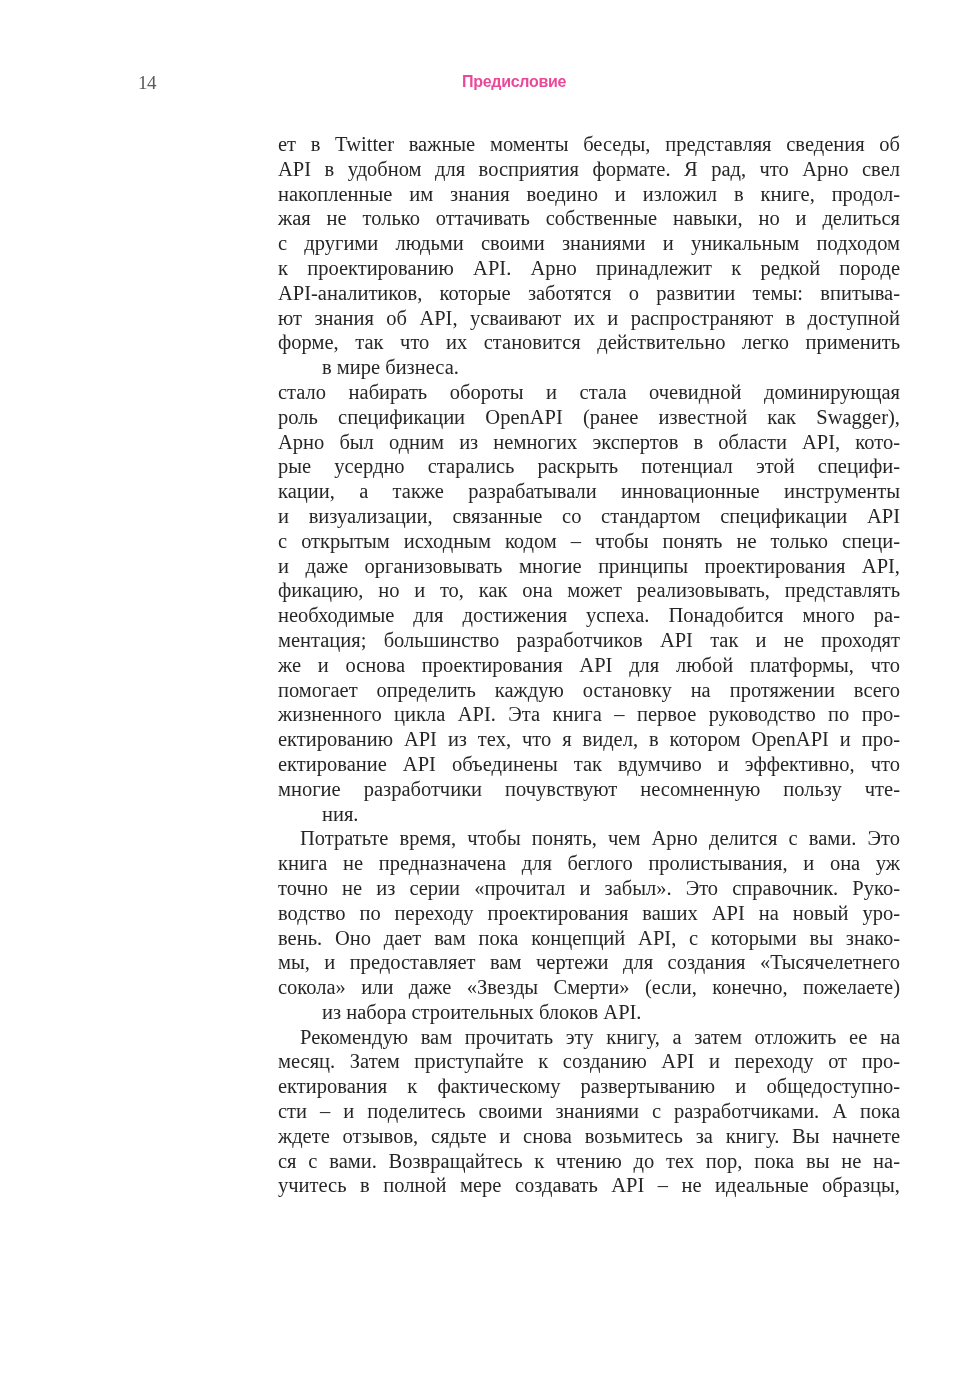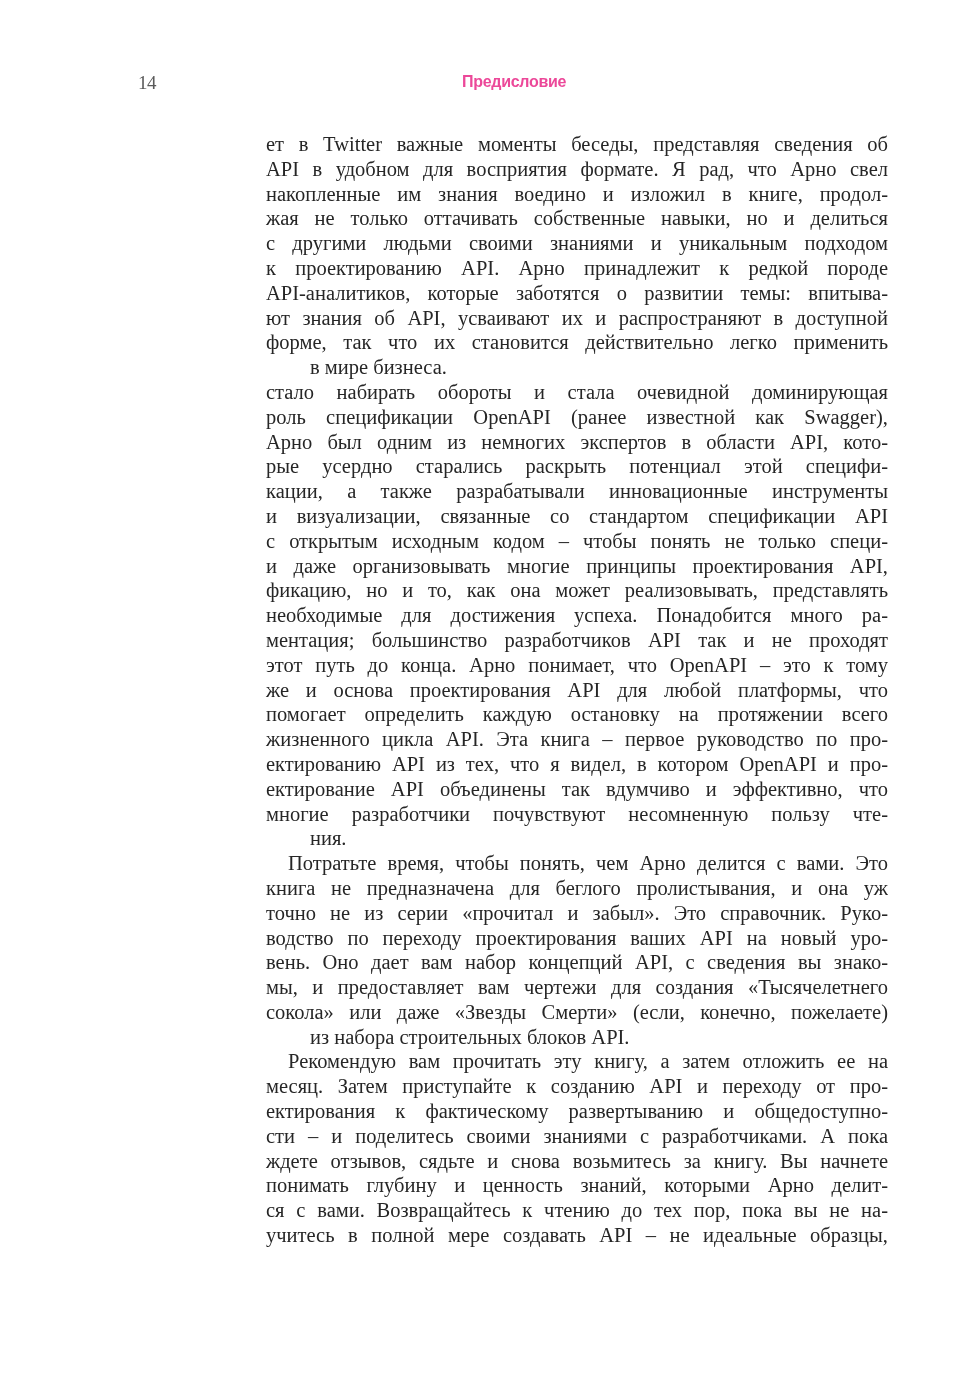--- a/index.html
+++ b/index.html
@@ -38,21 +38,21 @@
       left: 462px;
       top: 1px;
       font-family: "Liberation Sans", "DejaVu Sans", sans-serif;
       font-size: 16px;
       font-weight: bold;
       color: #ec4899;
       letter-spacing: -0.3px;
     }
     .text-block {
       position: absolute;
-      left: 266px;
+      left: 278px;
       top: 132px;
       width: 622px;
     }
     .line {
       display: block;
       height: 24.8px;
       line-height: 24.8px;
       font-size: 20.5px;
       white-space: nowrap;
       text-align: justify;
@@ -93,42 +93,40 @@
       <span class="line">роль спецификации OpenAPI (ранее известной как Swagger),</span>
       <span class="line">Арно был одним из немногих экспертов в области API, кото-</span>
       <span class="line">рые усердно старались раскрыть потенциал этой специфи-</span>
       <span class="line">кации, а также разрабатывали инновационные инструменты</span>
       <span class="line">и визуализации, связанные со стандартом спецификации API</span>
       <span class="line">с открытым исходным кодом – чтобы понять не только специ-</span>
       <span class="line">и даже организовывать многие принципы проектирования API,</span>
       <span class="line">фикацию, но и то, как она может реализовывать, представлять</span>
       <span class="line">необходимые для достижения успеха. Понадобится много ра-</span>
       <span class="line">ментация; большинство разработчиков API так и не проходят</span>
-      <span class="line">этот путь до конца. Арно понимает, что OpenAPI – это к тому</span>
       <span class="line">же и основа проектирования API для любой платформы, что</span>
       <span class="line">помогает определить каждую остановку на протяжении всего</span>
       <span class="line">жизненного цикла API. Эта книга – первое руководство по про-</span>
       <span class="line">ектированию API из тех, что я видел, в котором OpenAPI и про-</span>
       <span class="line">ектирование API объединены так вдумчиво и эффективно, что</span>
       <span class="line">многие разработчики почувствуют несомненную пользу чте-</span>
       <span class="line last">ния.</span>
     </div>
     <div>
       <span class="line indent">Потратьте время, чтобы понять, чем Арно делится с вами. Это</span>
       <span class="line">книга не предназначена для беглого пролистывания, и она уж</span>
       <span class="line">точно не из серии «прочитал и забыл». Это справочник. Руко-</span>
       <span class="line">водство по переходу проектирования ваших API на новый уро-</span>
-      <span class="line">вень. Оно дает вам набор концепций API, с сведения вы знако-</span>
+      <span class="line">вень. Оно дает вам пока концепций API, с которыми вы знако-</span>
       <span class="line">мы, и предоставляет вам чертежи для создания «Тысячелетнего</span>
       <span class="line">сокола» или даже «Звезды Смерти» (если, конечно, пожелаете)</span>
       <span class="line last">из набора строительных блоков API.</span>
     </div>
     <div>
       <span class="line indent">Рекомендую вам прочитать эту книгу, а затем отложить ее на</span>
       <span class="line">месяц. Затем приступайте к созданию API и переходу от про-</span>
       <span class="line">ектирования к фактическому развертыванию и общедоступно-</span>
       <span class="line">сти – и поделитесь своими знаниями с разработчиками. А пока</span>
       <span class="line">ждете отзывов, сядьте и снова возьмитесь за книгу. Вы начнете</span>
-      <span class="line">понимать глубину и ценность знаний, которыми Арно делит-</span>
       <span class="line">ся с вами. Возвращайтесь к чтению до тех пор, пока вы не на-</span>
       <span class="line">учитесь в полной мере создавать API – не идеальные образцы,</span>
     </div>
   </div>
 
 </body></html>

